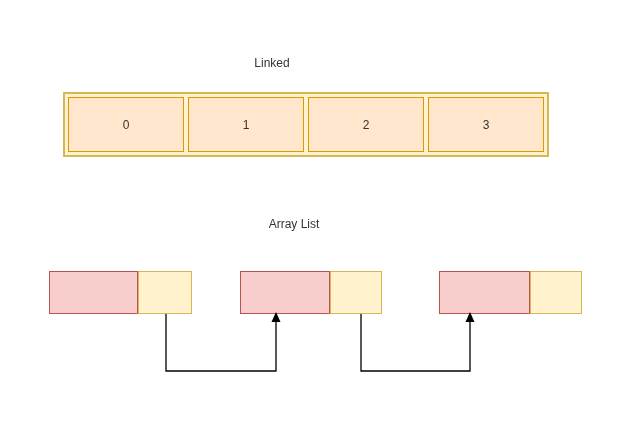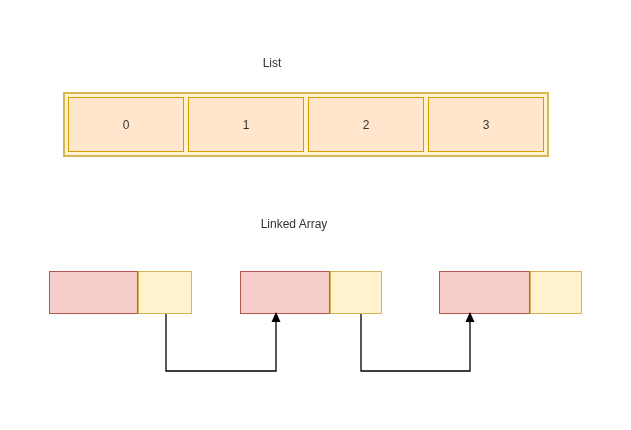--- a/index.html
+++ b/index.html
@@ -87,30 +87,30 @@
   .arrow-head {
     fill: var(--arrow, #000000);
     stroke: none;
   }
 </style>
 </head>
 <body>
 
 <div class="canvas">
 
-  <div class="section-label array-label-pos">List</div>
+  <div class="section-label array-label-pos">Linked</div>
 
   <div class="array-container">
     <div class="array-cell">0</div>
     <div class="array-cell">1</div>
     <div class="array-cell">2</div>
     <div class="array-cell">3</div>
   </div>
 
-  <div class="section-label ll-label-pos">Linked Array</div>
+  <div class="section-label ll-label-pos">Array List</div>
 
   <div class="ll-node node-1">
     <div class="node-data"></div>
     <div class="node-pointer"></div>
   </div>
 
   <div class="ll-node node-2">
     <div class="node-data"></div>
     <div class="node-pointer"></div>
   </div>

